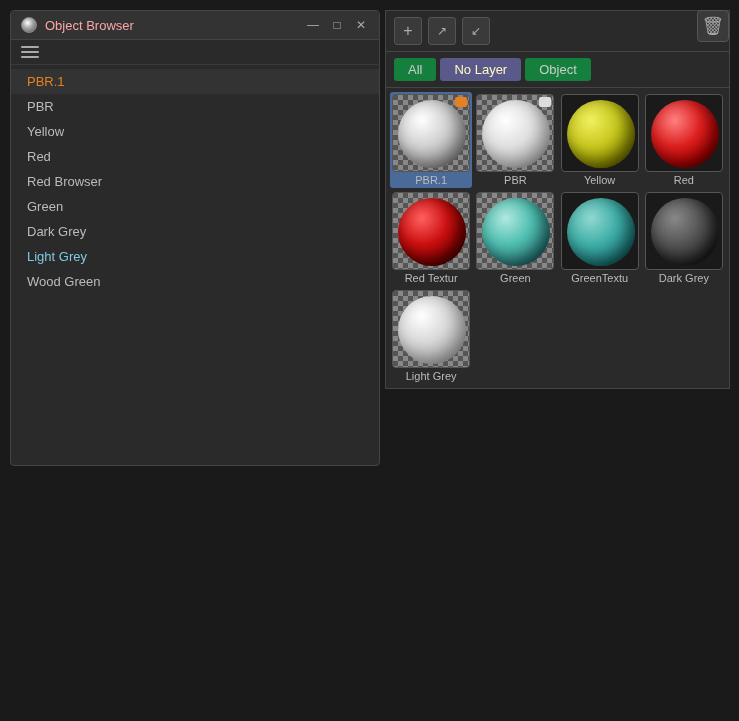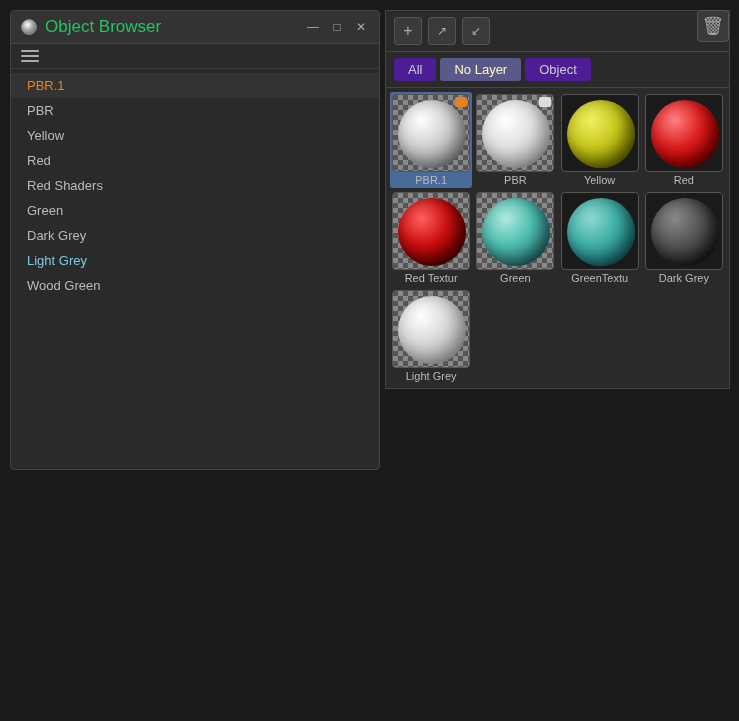--- a/index.html
+++ b/index.html
@@ -41,22 +41,22 @@
       gap: 8px;
     }
     .window-icon {
       width: 16px;
       height: 16px;
       border-radius: 50%;
       background: radial-gradient(circle at 40% 35%, #fff 0%, #aaa 40%, #555 100%);
       border: 1px solid #888;
     }
     .title-text {
-      color: #22c55e;
-      font-size: 17px;
+      color: #fca5a5;
+      font-size: 13px;
     }
     .window-controls {
       display: flex;
       gap: 8px;
       align-items: center;
     }
     .win-btn {
       font-size: 12px;
       color: #aaa;
       cursor: pointer;
@@ -141,21 +141,21 @@
       gap: 4px;
       background: #2a2a2a;
       border-bottom: 1px solid #444;
     }
     .tab {
       padding: 4px 14px;
       border-radius: 3px;
       cursor: pointer;
       font-size: 13px;
       color: #ccc;
-      background: #4c1d95;
+      background: #15803d;
     }
     .tab.active {
       background: #5a5a8a;
       color: #fef9c3;
     }
 
     .materials-grid {
       display: grid;
       grid-template-columns: repeat(4, 1fr);
       gap: 2px;
@@ -276,21 +276,21 @@
       <span></span>
       <span></span>
     </div>
   </div>
 
   <div class="list-area">
     <div class="list-item selected">PBR.1</div>
     <div class="list-item">PBR</div>
     <div class="list-item">Yellow</div>
     <div class="list-item">Red</div>
-    <div class="list-item">Red Shaders</div>
+    <div class="list-item">Red Browser</div>
     <div class="list-item">Green</div>
     <div class="list-item">Dark Grey</div>
     <div class="list-item selected-blue">Light Grey</div>
     <div class="list-item">Wood Green</div>
   </div>
 </div>
 
 <div class="right-panel">
   <div class="right-toolbar">
     <div class="icon-btn">+</div>

